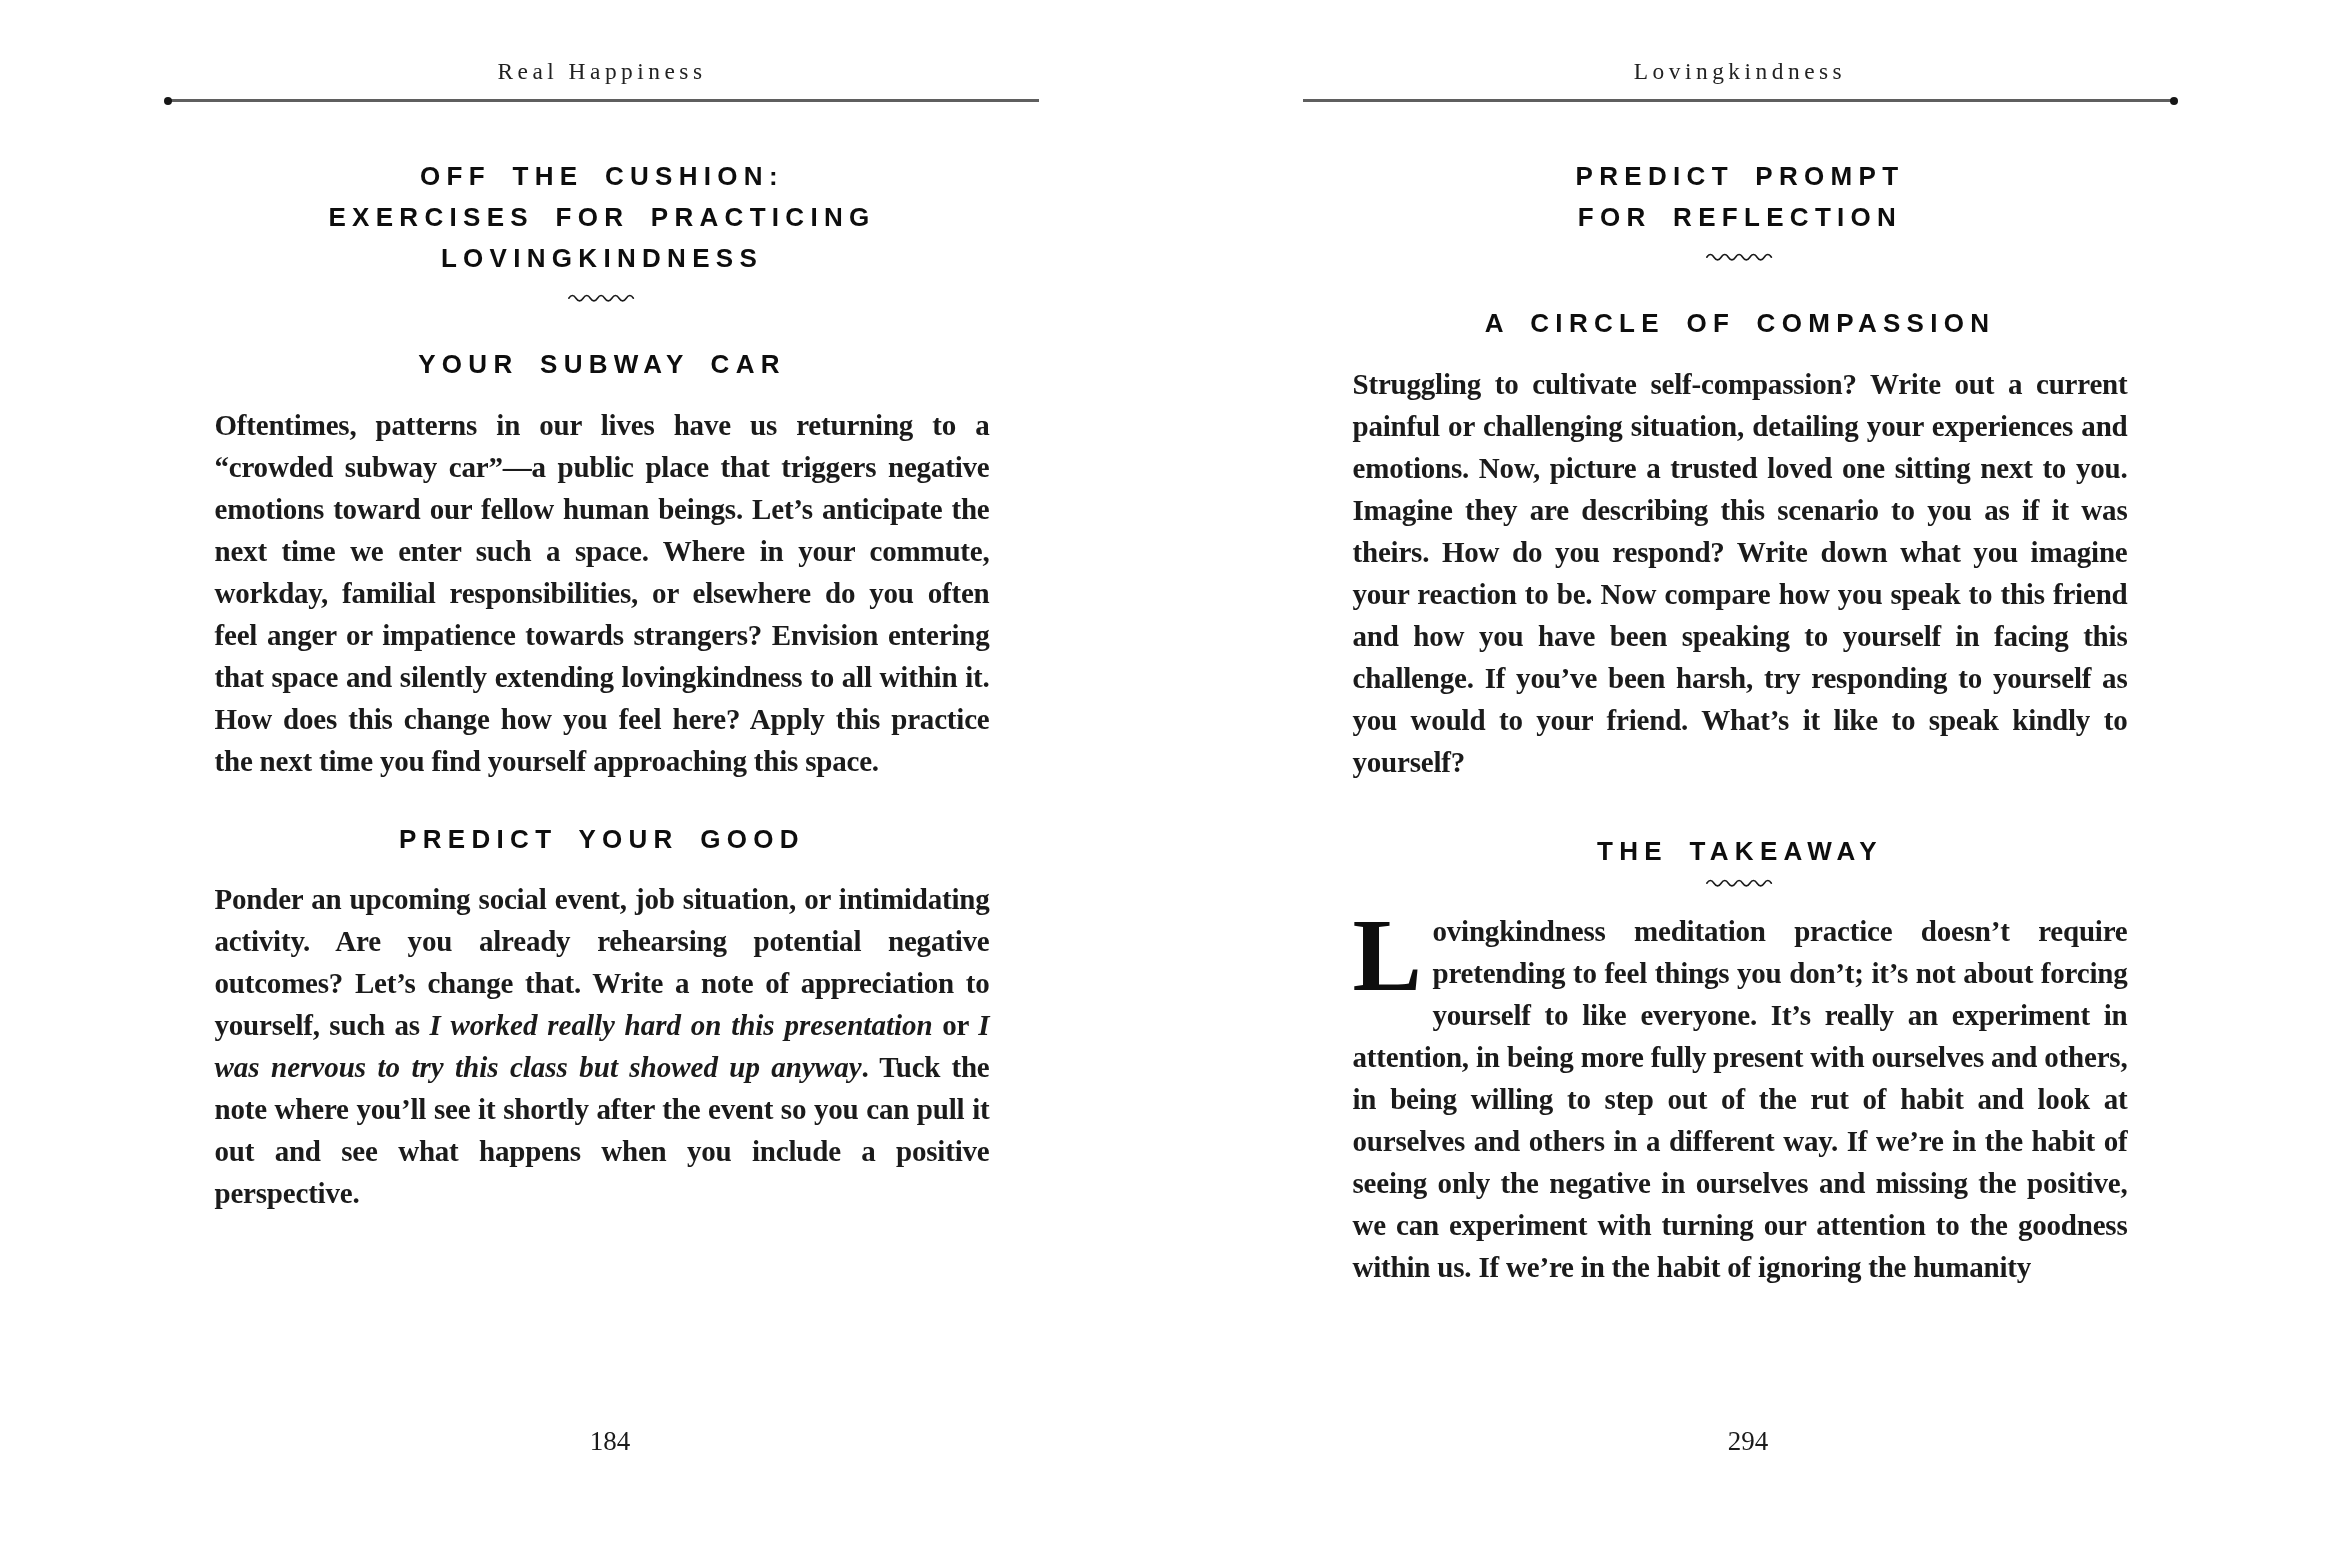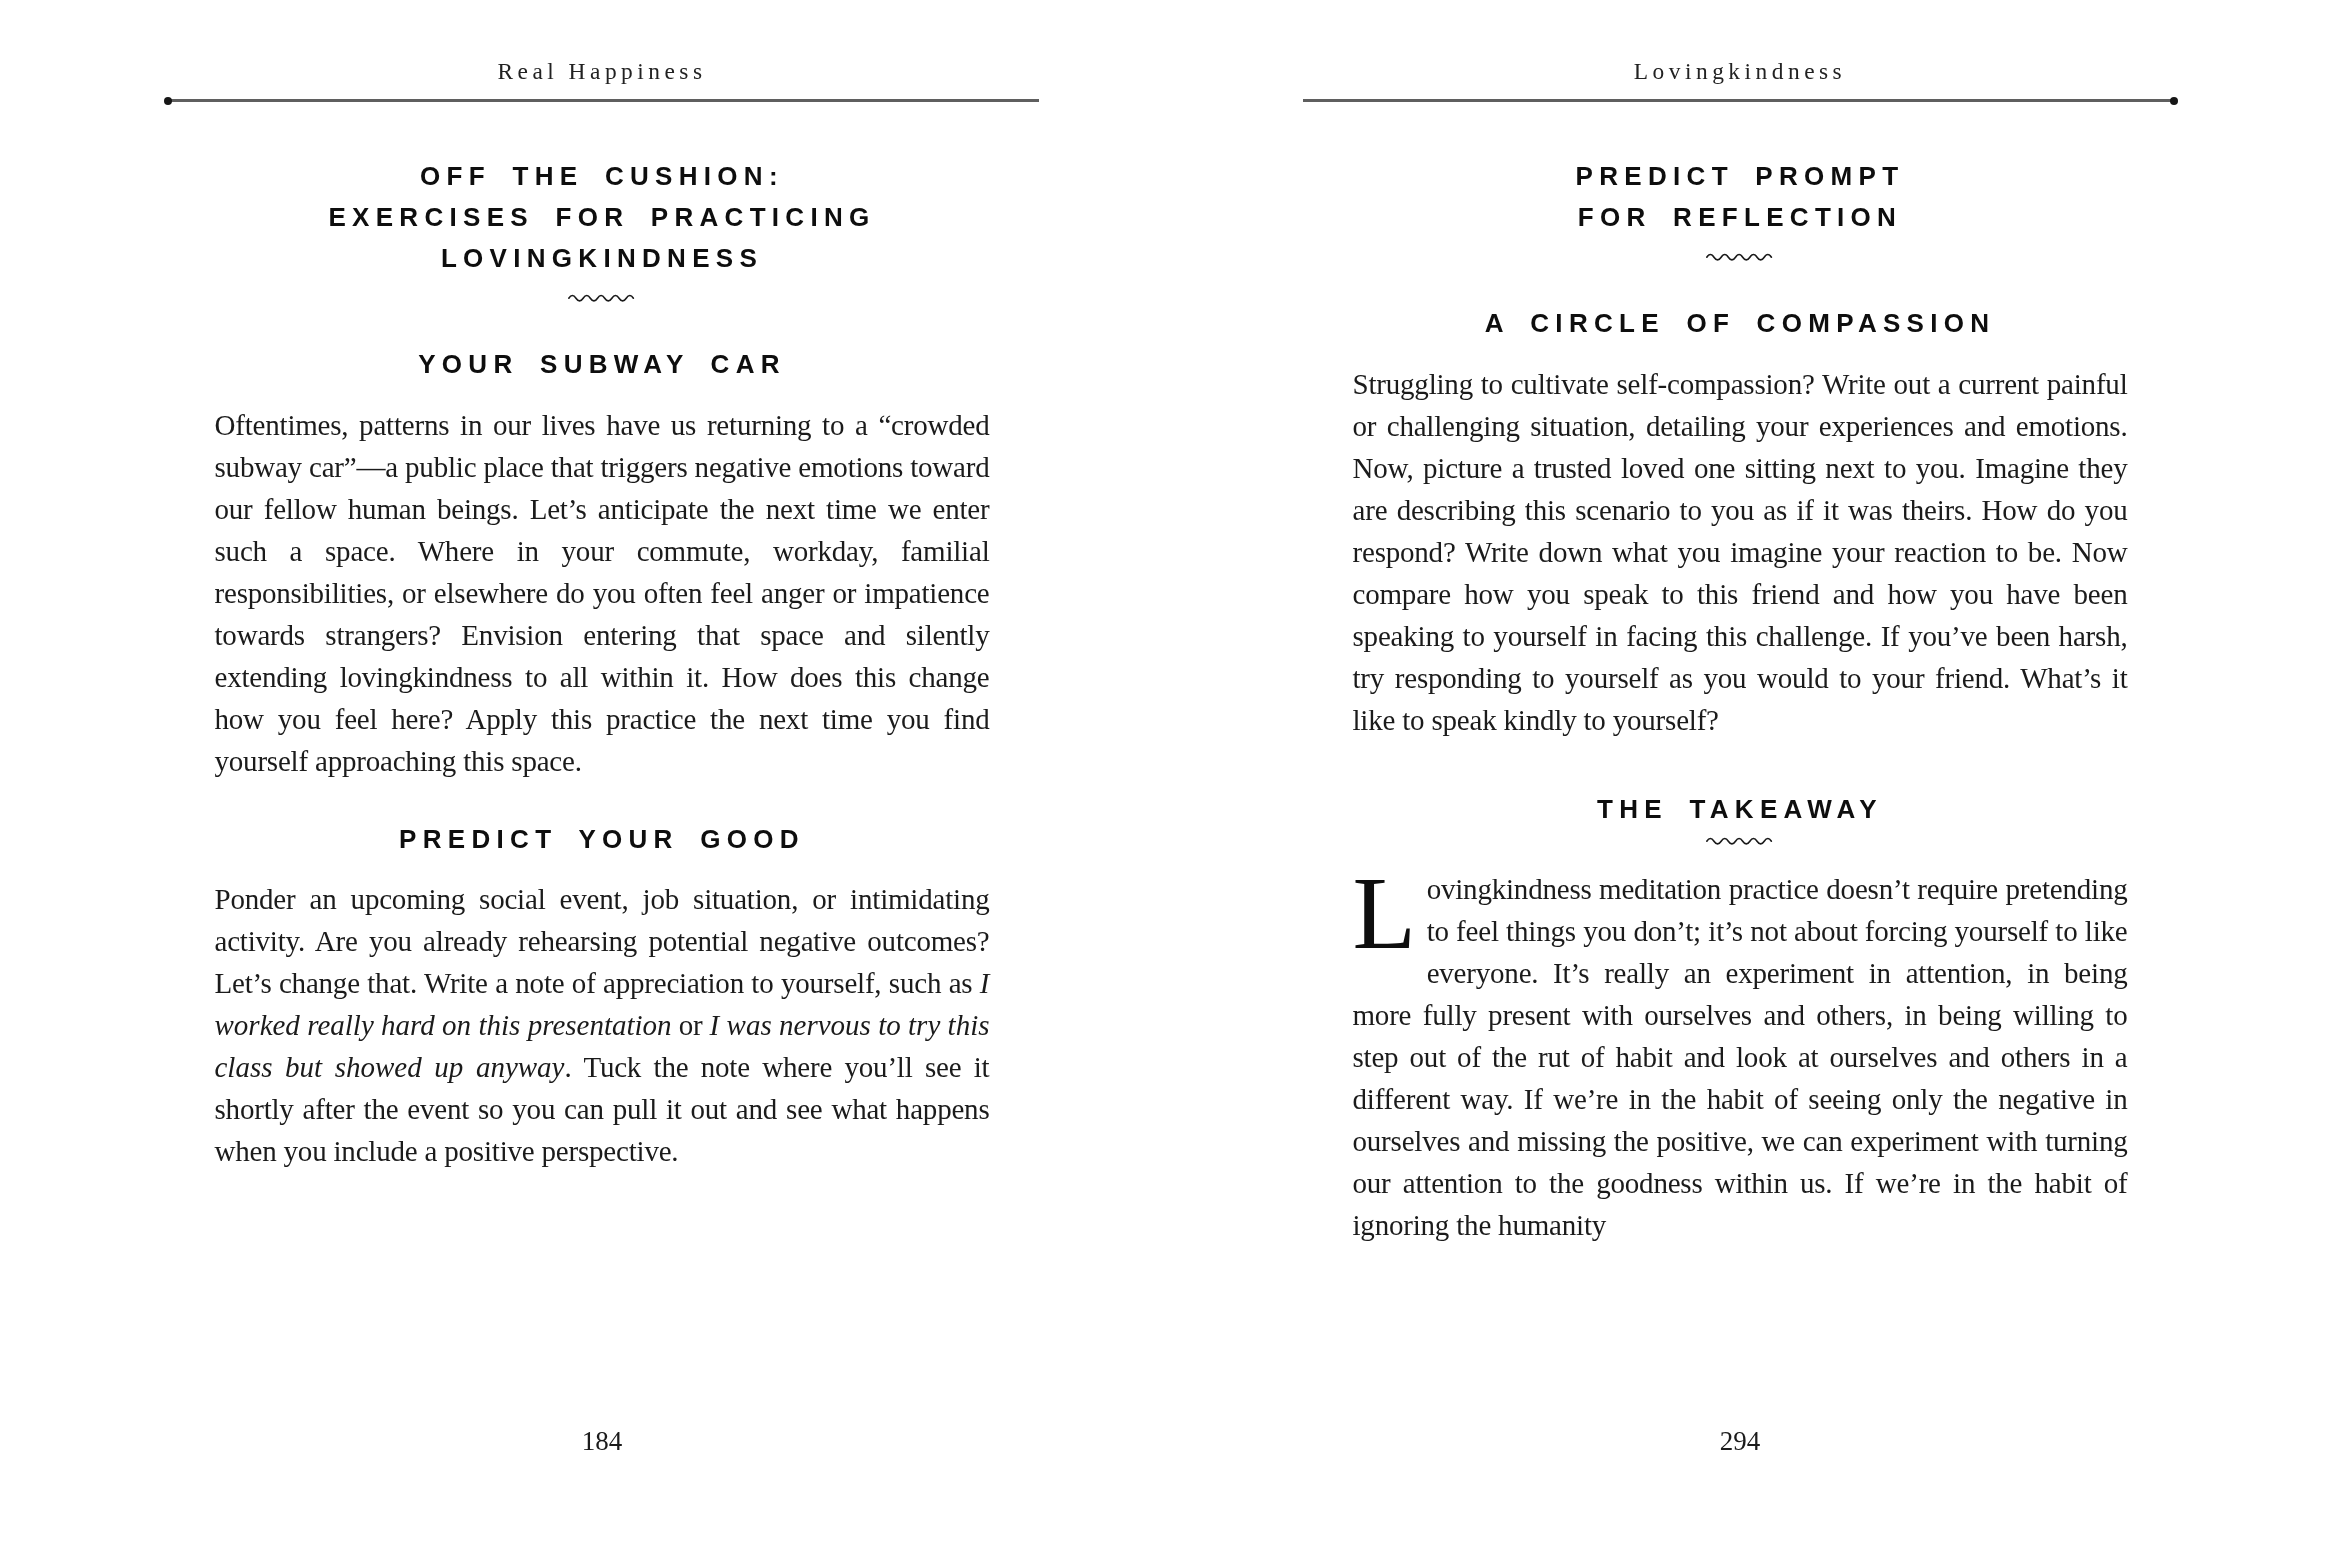--- a/index.html
+++ b/index.html
@@ -85,40 +85,41 @@
   .mt-takeaway { margin-top: 52px; }
 
   .body-text {
     margin: 23.4px 0 0 0;
     font-family: "Liberation Serif", "DejaVu Serif", serif;
     font-size: 29px;
     line-height: 42px;
     text-align: justify;
     color: #1b1b1b;
     letter-spacing: -0.2px;
+    font-weight: bold;
   }
   .body-text em {
     font-style: italic;
     letter-spacing: 0;
   }
   .mt-para-tight { margin-top: 21.6px; }
 
   .dropcap {
     float: left;
     font-family: "Liberation Serif", "DejaVu Serif", serif;
     font-size: 104px;
     line-height: 79px;
     margin: 5.4px 10.8px 0 0;
     color: #0e0e0e;
   }
 
   .page-number {
     position: absolute;
     top: 1426px;
-    left: 0;
+    left: 8px;
     width: 100%;
     text-align: center;
     font-family: "Liberation Serif", "DejaVu Serif", serif;
     font-size: 27px;
     color: #1b1b1b;
   }
 </style>
 </head>
 <body>
 

